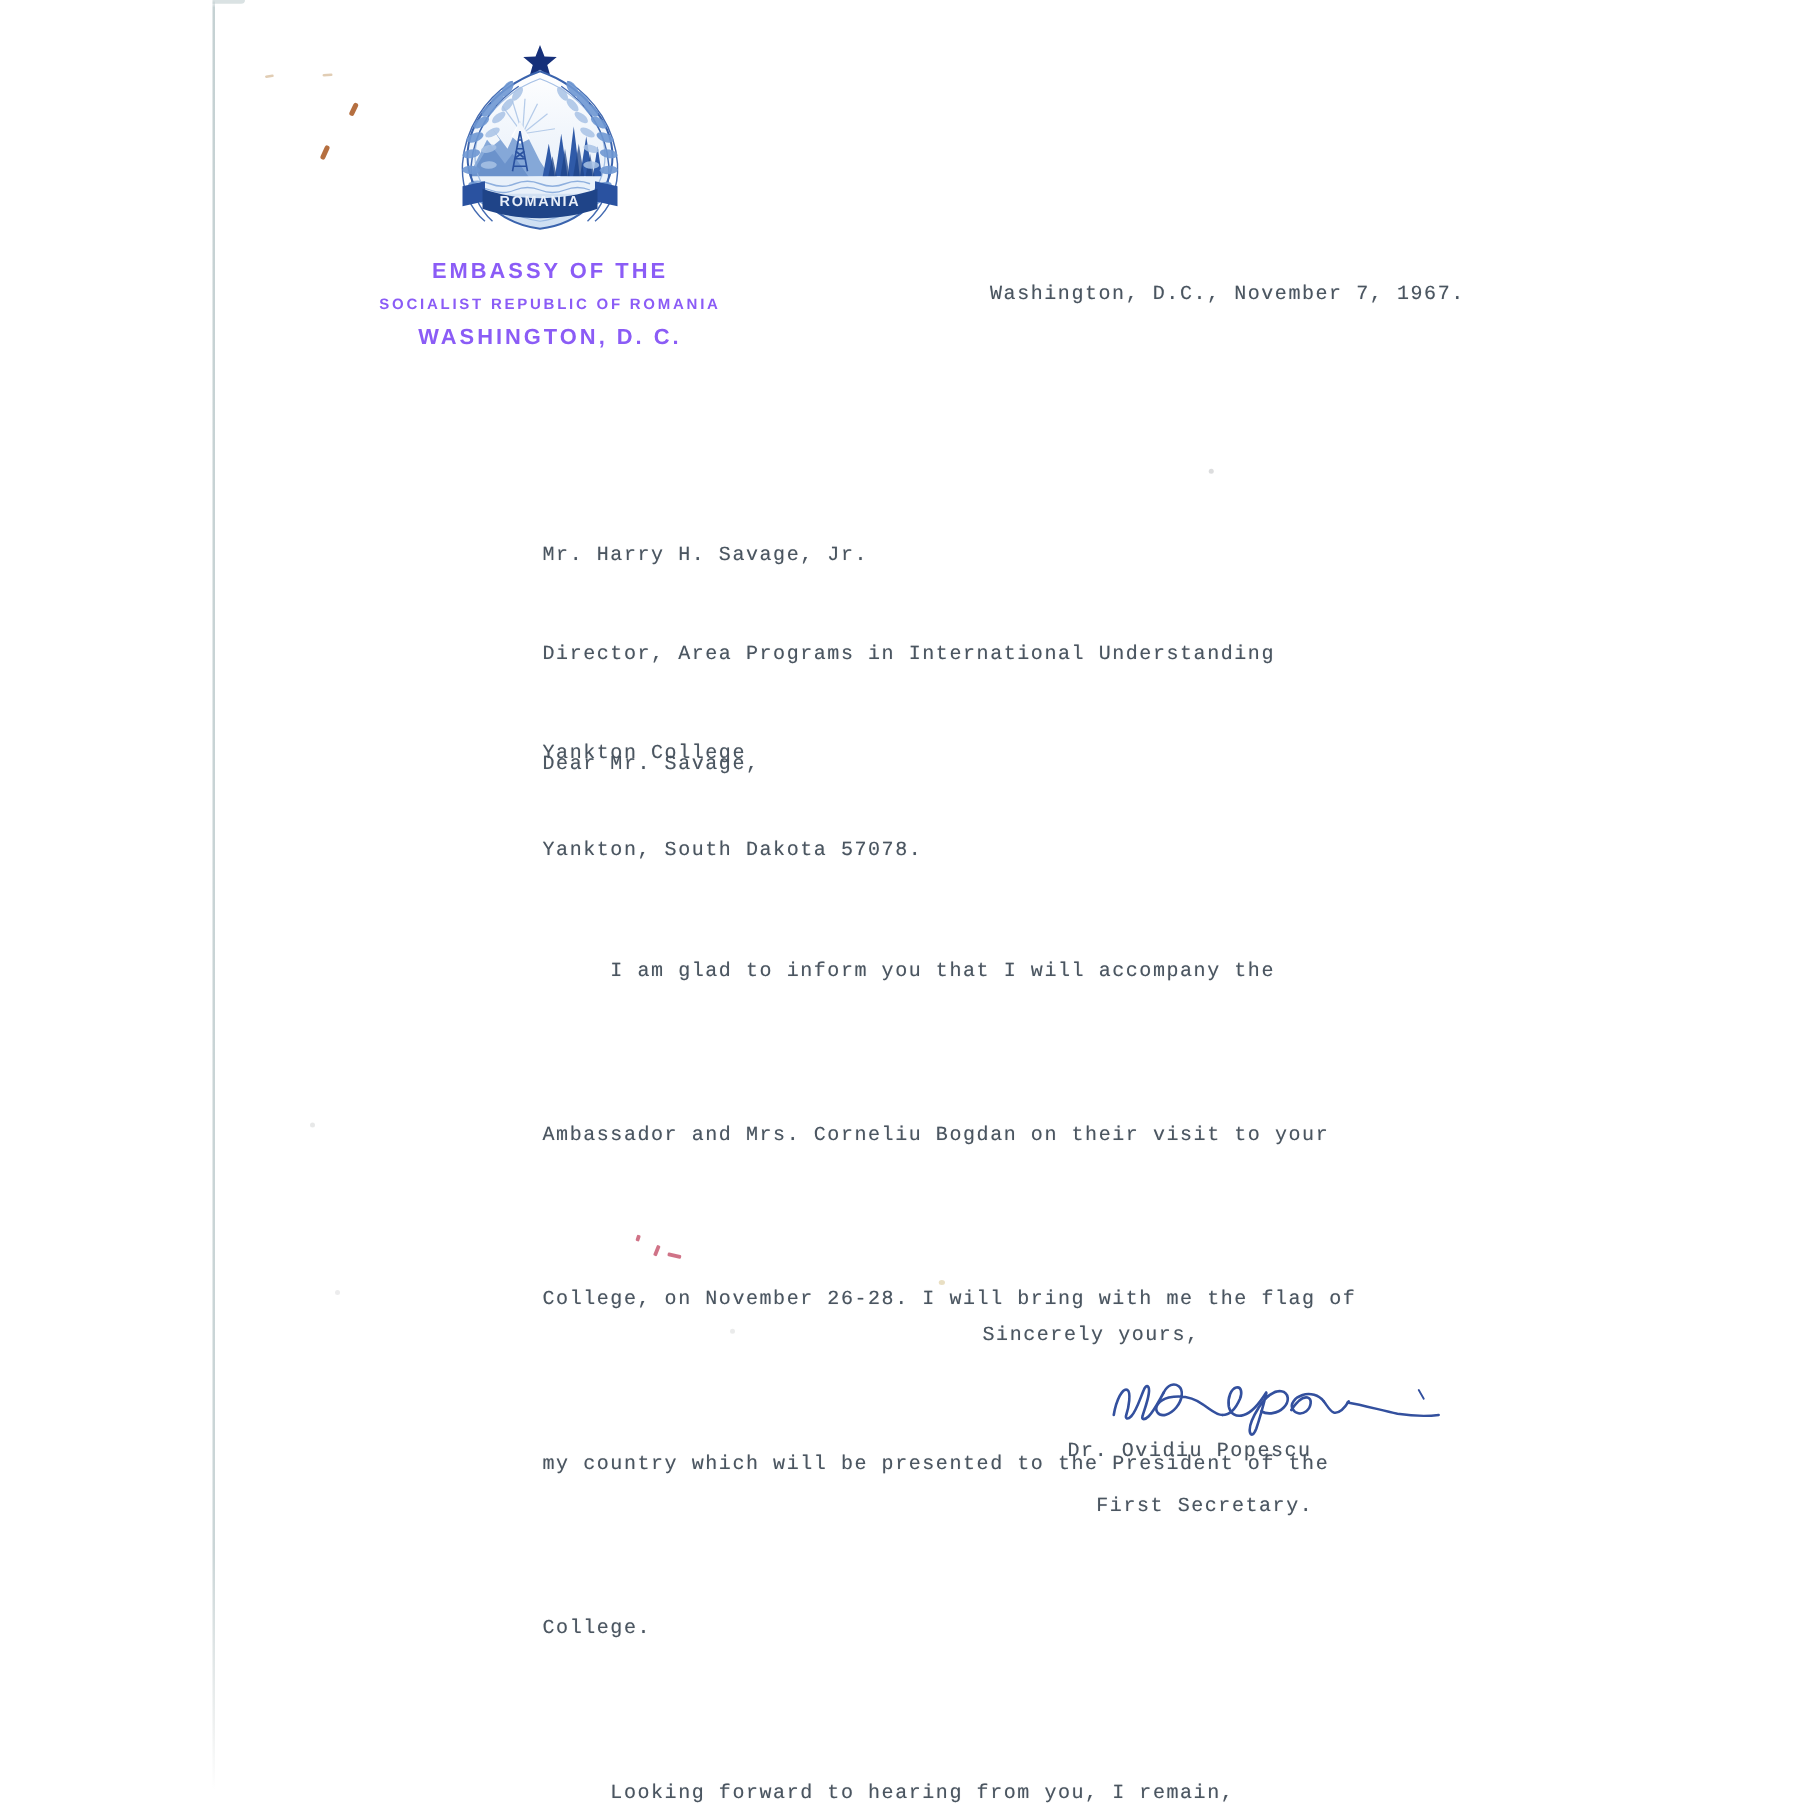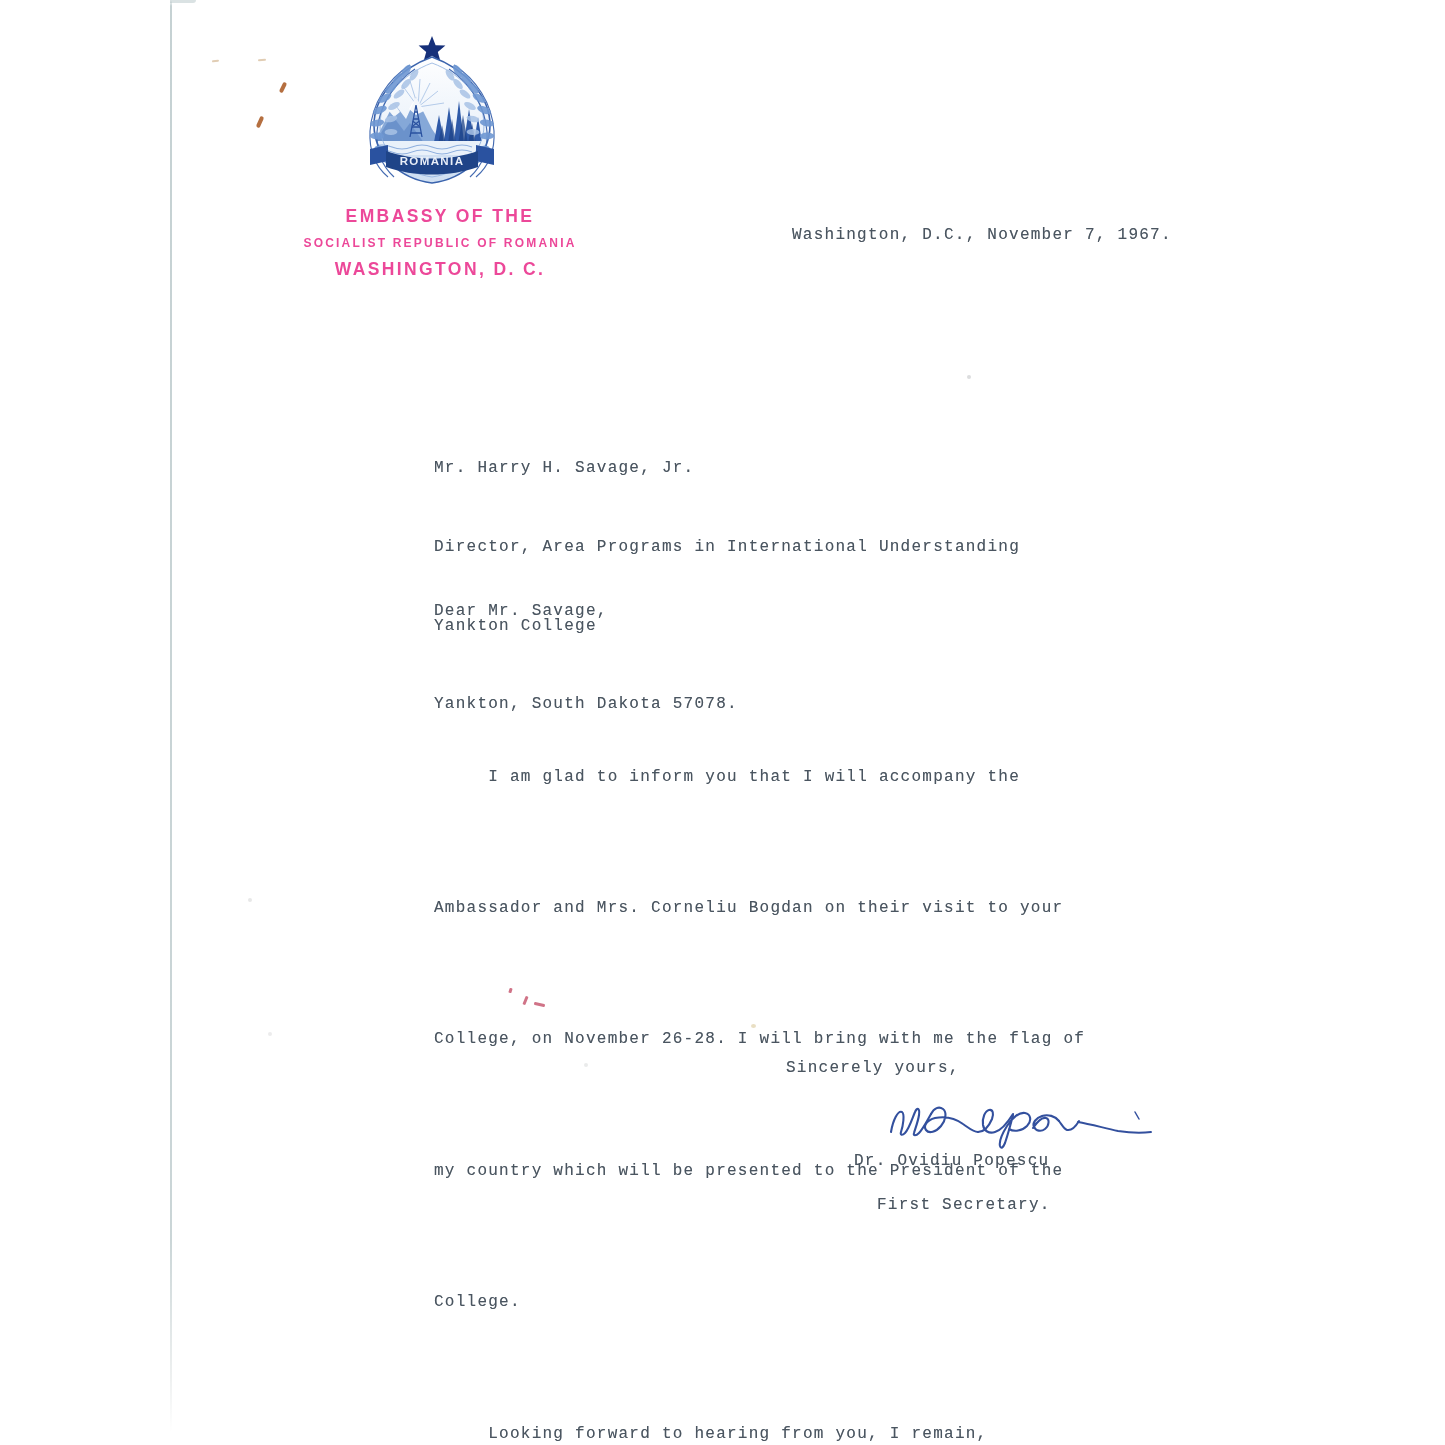--- a/index.html
+++ b/index.html
@@ -54,21 +54,21 @@
     height: 158px;
   }
   .emblem-wrap svg { display: block; width: 168px; height: 158px; }
 
   .letterhead {
     position: absolute;
     left: 190px;
     top: 203px;
     width: 500px;
     text-align: center;
-    color: #ec4899;
+    color: #8b5cf6;
     font-family: "Liberation Sans", sans-serif;
     font-size: 17.5px;
     font-weight: 600;
     letter-spacing: 2.4px;
     line-height: 26.5px;
     white-space: nowrap;
   }
   .letterhead .l2 { font-size: 12px; letter-spacing: 2.2px; }
 
   
@@ -78,21 +78,21 @@
     color: #4a5560;
     font-size: 16px;
     letter-spacing: 1.25px;
     white-space: pre;
     -webkit-font-smoothing: none;
     text-shadow: 0 0 0.6px rgba(70,82,94,0.45);
   }
 
   #date-line   { left: 792px;  top: 226px; }
 
-  #addr-block  { left: 434px;  top: 403px; line-height: 26.2px; }
+  #addr-block  { left: 434px;  top: 379px; line-height: 26.2px; }
 
   #salutation  { left: 434px;  top: 602px; }
 
   #body-block  { left: 434px;  top: 668px; line-height: 43.8px; }
 
   #closing-line{ left: 786px;  top: 1059px; }
   #sig-name    { left: 854px;  top: 1152px; }
   #sig-title   { left: 877px;  top: 1196px; }
 
   

